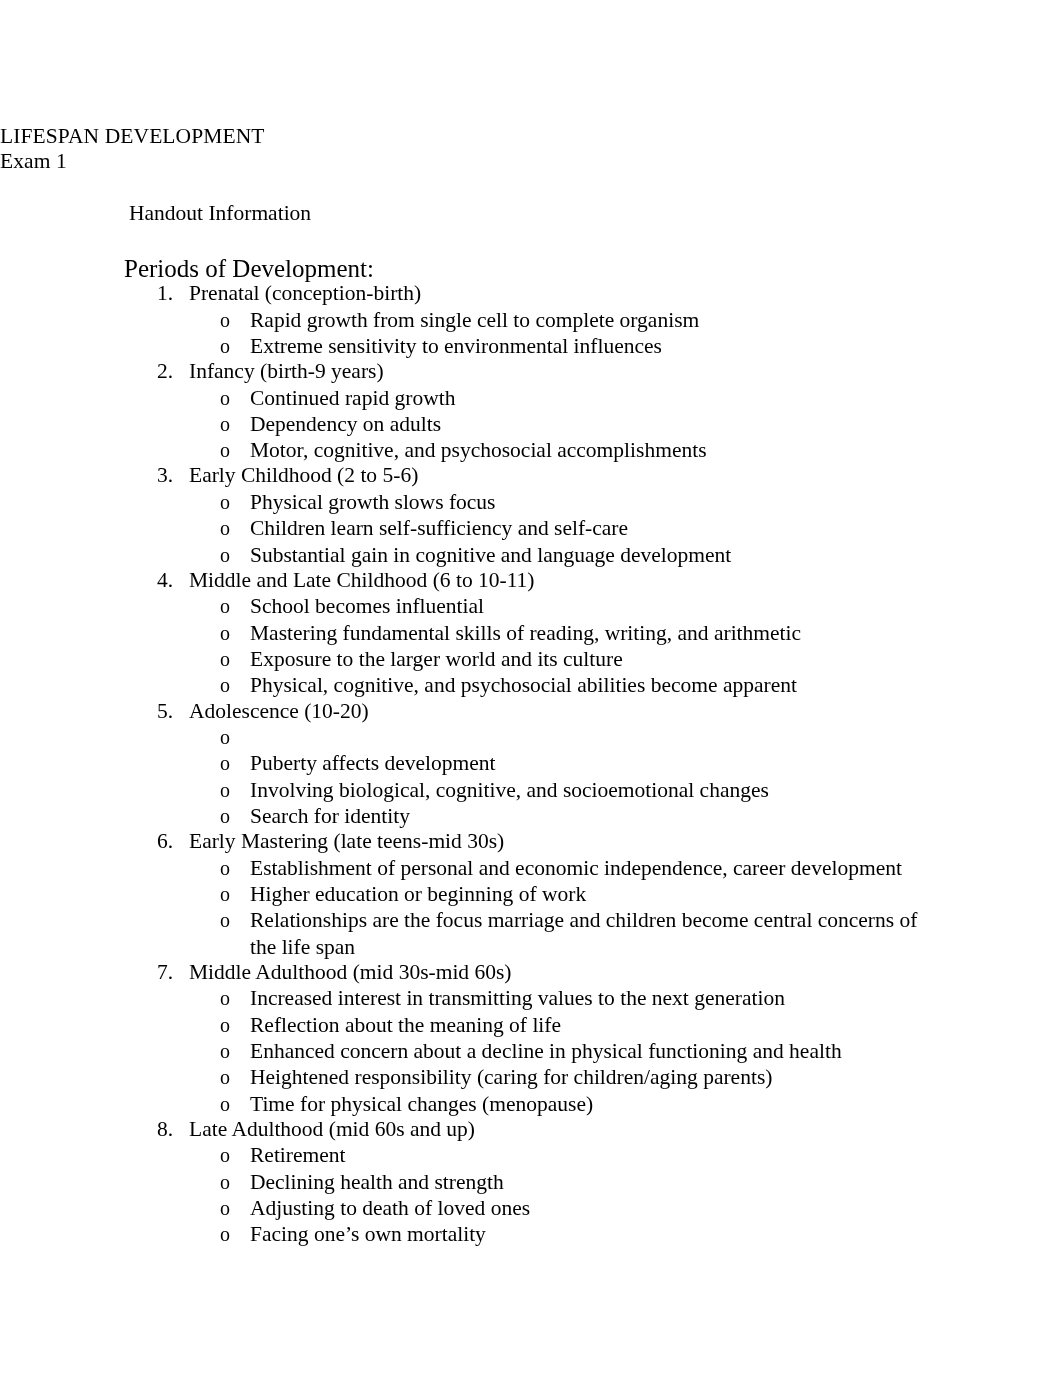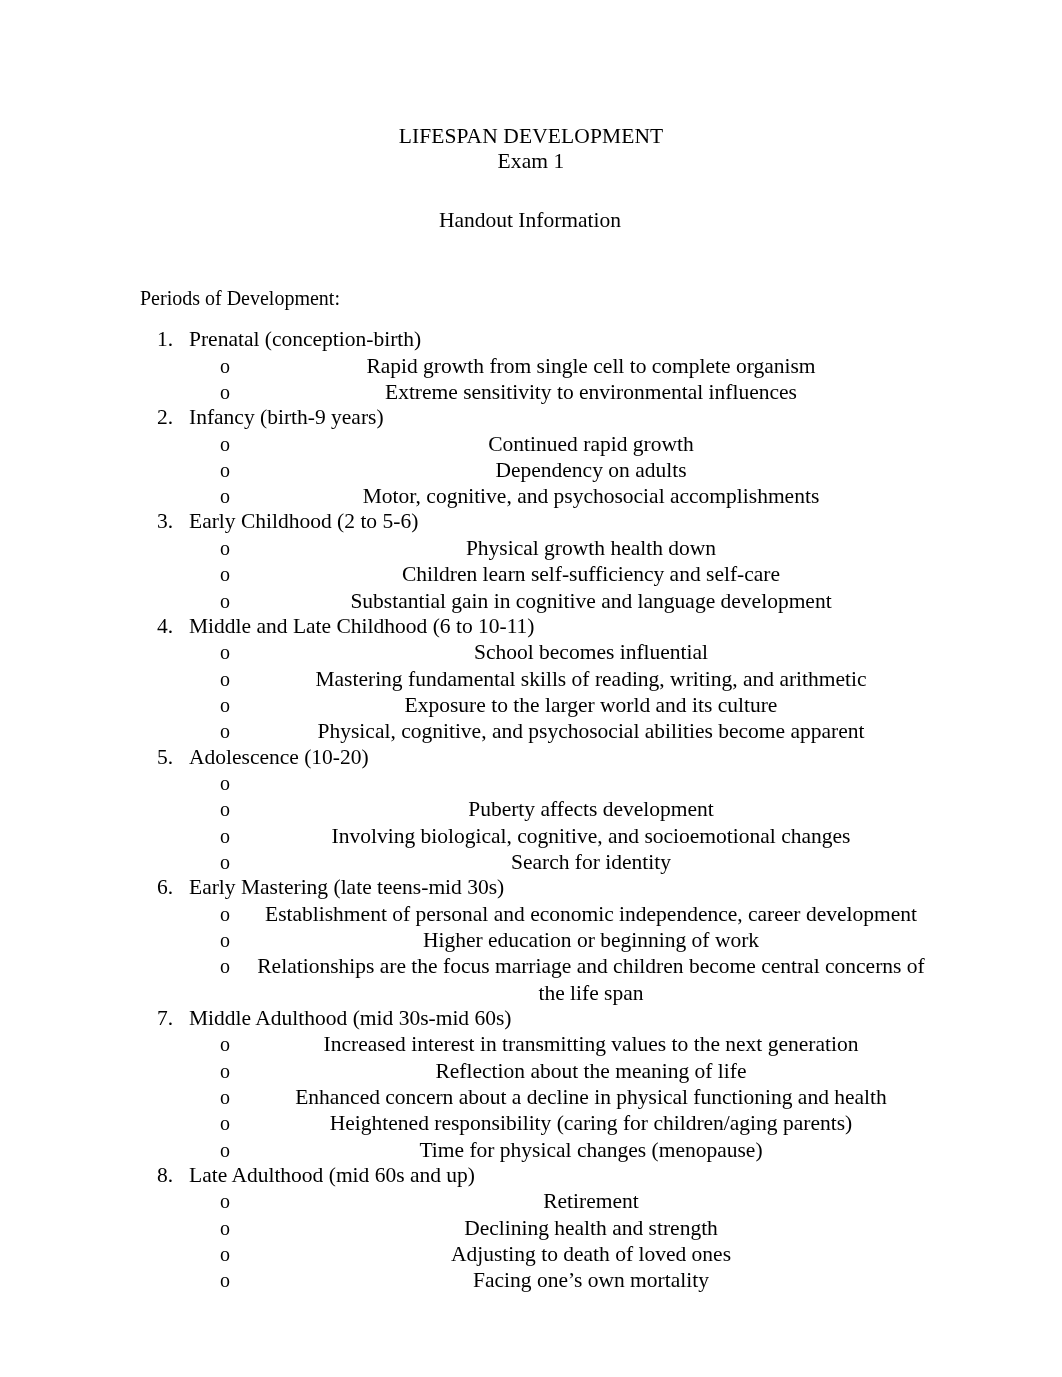--- a/index.html
+++ b/index.html
@@ -21,50 +21,48 @@
     overflow: hidden;
     box-sizing: border-box;
   }
 
   
   .title-block {
     position: absolute;
     left: 0;
     top: 124px;
     width: 1062px;
-    text-align: center;
   }
   .doc-title,
   .doc-subtitle {
     font-size: 21.5px;
     line-height: 25px;
     letter-spacing: 0.1px;
     white-space: pre;
   }
 
   
   .body-block {
     position: absolute;
     left: 124px;
     top: 196px;
     width: 812px;
   }
   .para {
     font-size: 21.5px;
     line-height: 25px;
-    margin: 12px;
-    text-align: center;
+    margin: 5px;
   }
   .spacer-line {
     height: 25px;
   }
   .section-heading {
-    font-size: 20px;
+    font-size: 25px;
     line-height: 25px;
-    margin: 16px;
+    margin: 0;
     position: relative;
     font-family: Liberation Serif, serif;
   }
   
   .section-heading::before {
     content: "";
     position: absolute;
     left: -6px;
     top: 1px;
     width: 228px;
@@ -117,21 +115,20 @@
   .sub-marker {
     width: 30px;
     flex: 0 0 30px;
     text-align: left;
     font-size: 20px;
     line-height: 26.3px;
   }
   .sub-text {
     flex: 1 1 auto;
     max-width: 682px;
-    text-align: center;
   }
 </style>
 </head>
 <body>
 
 <div class="page">
 
   <div class="title-block">
     <div class="doc-title">LIFESPAN DEVELOPMENT</div>
     <div class="doc-subtitle">Exam 1</div>
@@ -183,21 +180,21 @@
           </ul>
         </li>
         <li class="period-item">
           <div class="period-row">
             <span class="period-number">3.</span>
             <span class="period-label">Early Childhood (2 to 5-6)</span>
           </div>
           <ul class="sub-list">
             <li class="sub-row">
               <span class="sub-marker">o</span>
-              <span class="sub-text">Physical growth health down</span>
+              <span class="sub-text">Physical growth slows focus</span>
             </li>
             <li class="sub-row">
               <span class="sub-marker">o</span>
               <span class="sub-text">Children learn self-sufficiency and self-care</span>
             </li>
             <li class="sub-row">
               <span class="sub-marker">o</span>
               <span class="sub-text">Substantial gain in cognitive and language development</span>
             </li>
           </ul>

